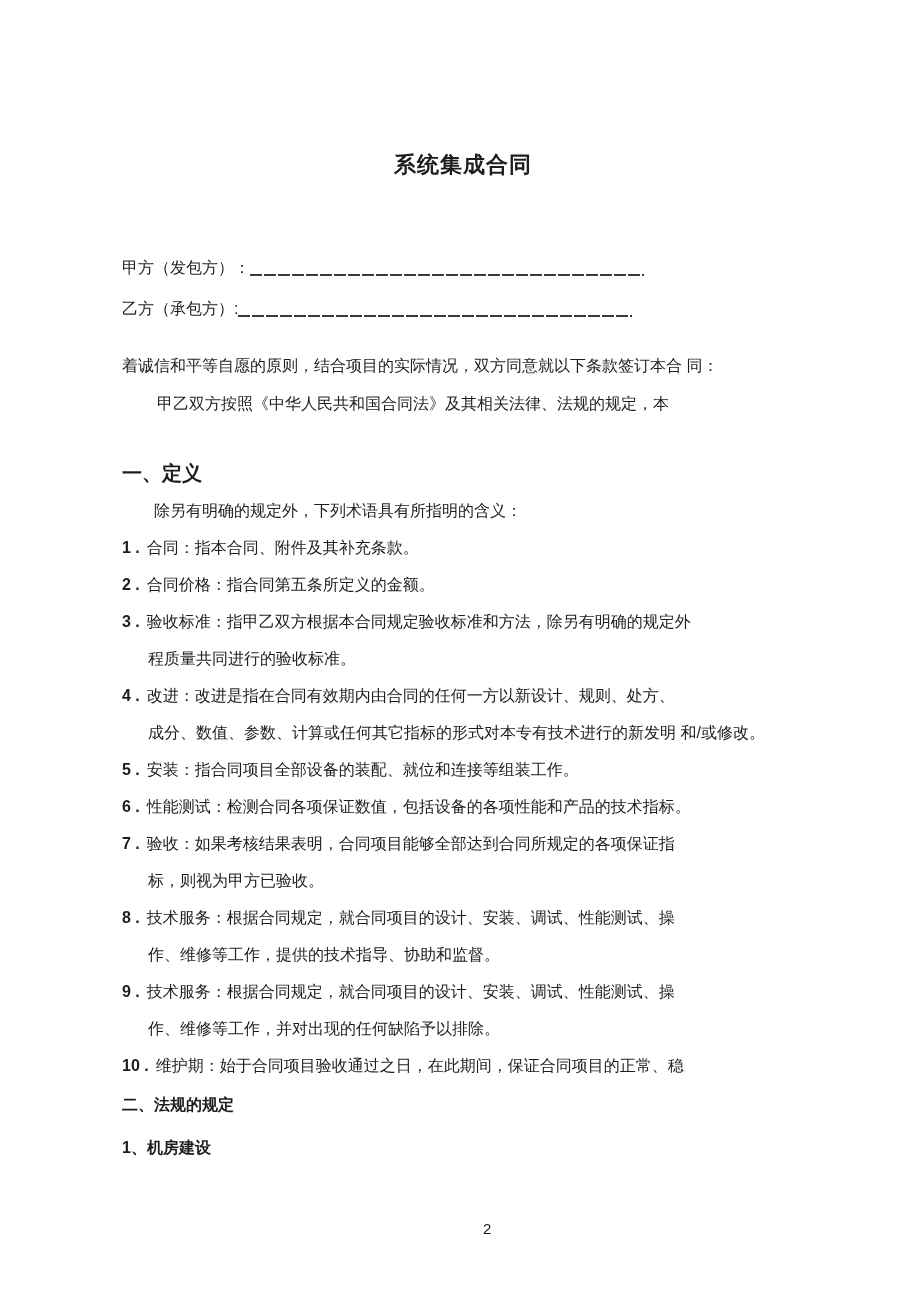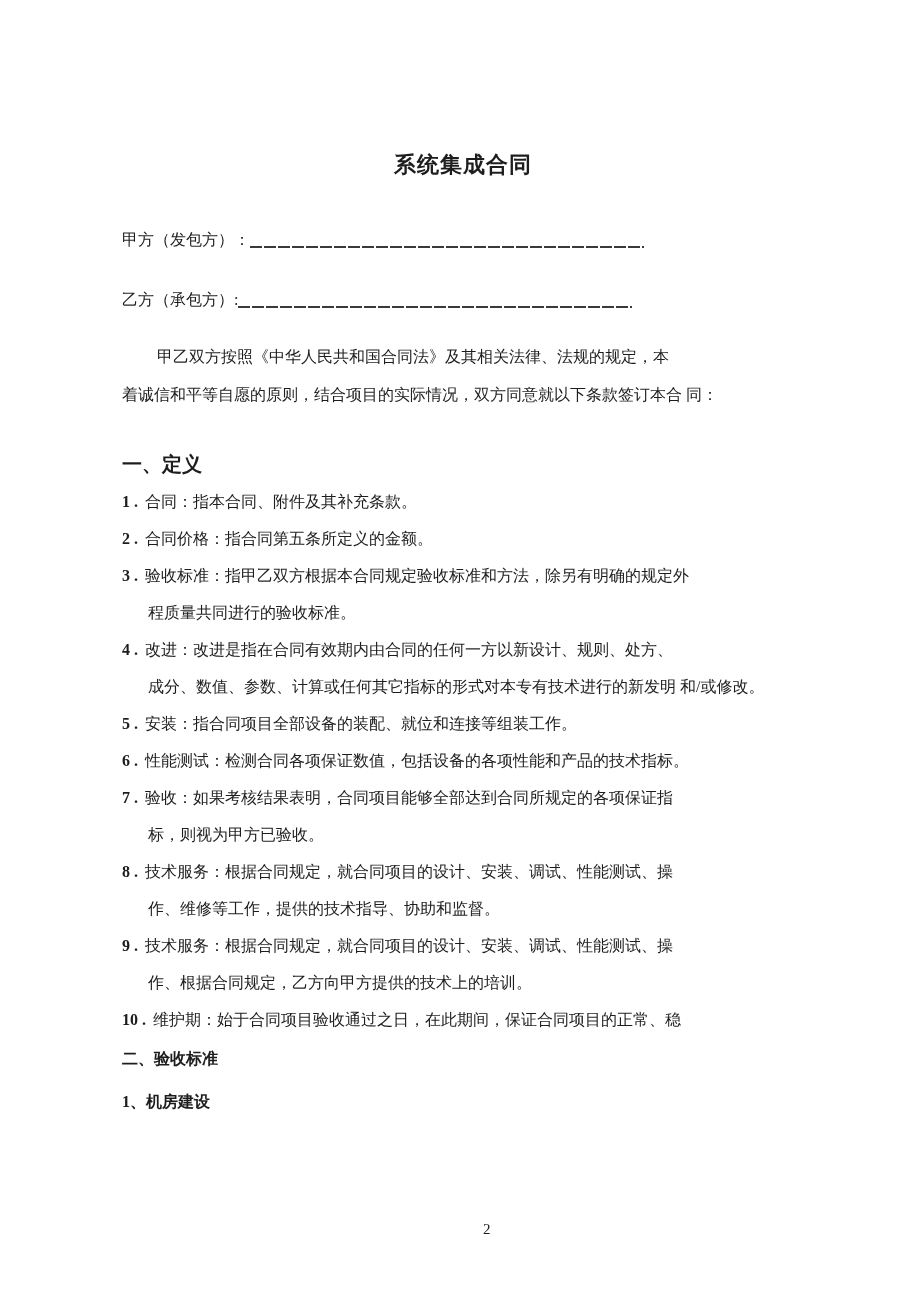--- a/index.html
+++ b/index.html
@@ -1,34 +1,34 @@
 <!DOCTYPE html>
 <html><head>
 <meta charset="utf-8">
 <style>
   html,body { margin:0; padding:0; background:#ffffff; }
   .page {
     position:relative;
     width:920px; height:1303px;
     background:#ffffff;
     color:#1d1d1d;
-    font-family:Liberation Serif, serif;
+    font-family:Liberation Sans, sans-serif;
     overflow:hidden;
   }
   .content { padding:0 90px 0 122px; }
   .doc-title {
     padding-top:150px;
     font-size:22px; font-weight:700;
     text-align:center; letter-spacing:1px;
     line-height:30px;
     
     margin-right:26px;
   }
-  .party { margin-top:48px; font-size:16px; line-height:24px; white-space:nowrap; }
-  .party.second { margin-top:36px; }
+  .party { margin-top:76px; font-size:16px; line-height:24px; white-space:nowrap; }
+  .party.second { margin-top:17px; }
   .blank {
     display:inline-block; width:394px; height:17px; vertical-align:-3px;
     background:repeating-linear-gradient(to right,#3a3a3a 0 12px,rgba(0,0,0,0) 12px 14px) left bottom/100% 2px no-repeat;
   }
   .intro { margin-top:26px; font-size:16px; }
   .line { line-height:38px; white-space:nowrap; }
   .indent-first { text-indent:35px; }
   .sec-heading { margin-top:32px; font-size:20px; font-weight:700; line-height:37px; white-space:nowrap; }
   .def-intro { font-size:16px; line-height:37px; text-indent:32px; white-space:nowrap; }
   .li { font-size:16px; line-height:37px; white-space:nowrap; }
@@ -47,25 +47,26 @@
     <div class="doc-title">系统集成合同</div>
 
     <div class="party">
       <span>甲方（发包方）：</span><span class="blank"></span>
     </div>
     <div class="party second">
       <span>乙方（承包方）:</span><span class="blank"></span>
     </div>
 
     <div class="intro">
+      <div class="line">着诚信和平等自愿的原则，结合项目的实际情况，双方同意就以下条款签订本合 同：</div>
       <div class="line indent-first">甲乙双方按照《中华人民共和国合同法》及其相关法律、法规的规定，本</div>
-      <div class="line">着诚信和平等自愿的原则，结合项目的实际情况，双方同意就以下条款签订本合 同：</div>
     </div>
 
     <div class="sec-heading">一、定义</div>
+    <div class="def-intro">除另有明确的规定外，下列术语具有所指明的含义：</div>
 
     <div class="li">
       <span class="num">1 .</span><span>合同：指本合同、附件及其补充条款。</span>
     </div>
 
     <div class="li">
       <span class="num">2 .</span><span>合同价格：指合同第五条所定义的金额。</span>
     </div>
 
     <div class="li">
@@ -92,25 +93,25 @@
     <div class="li cont">标，则视为甲方已验收。</div>
 
     <div class="li">
       <span class="num">8 .</span><span>技术服务：根据合同规定，就合同项目的设计、安装、调试、性能测试、操</span>
     </div>
     <div class="li cont">作、维修等工作，提供的技术指导、协助和监督。</div>
 
     <div class="li">
       <span class="num">9 .</span><span>技术服务：根据合同规定，就合同项目的设计、安装、调试、性能测试、操</span>
     </div>
-    <div class="li cont">作、根据合同规定，乙方向甲方提供的技术上的培训。</div>
+    <div class="li cont">作、维修等工作，并对出现的任何缺陷予以排除。</div>
 
     <div class="li">
       <span class="num">10 .</span><span>维护期：始于合同项目验收通过之日，在此期间，保证合同项目的正常、稳</span>
     </div>
 
-    <div class="sec-heading2">二、验收标准</div>
+    <div class="sec-heading2">二、法规的规定</div>
     <div class="sub-heading">1、机房建设</div>
 
   </div>
 
   <div class="page-number">2</div>
 </div>
 
 </body></html>

